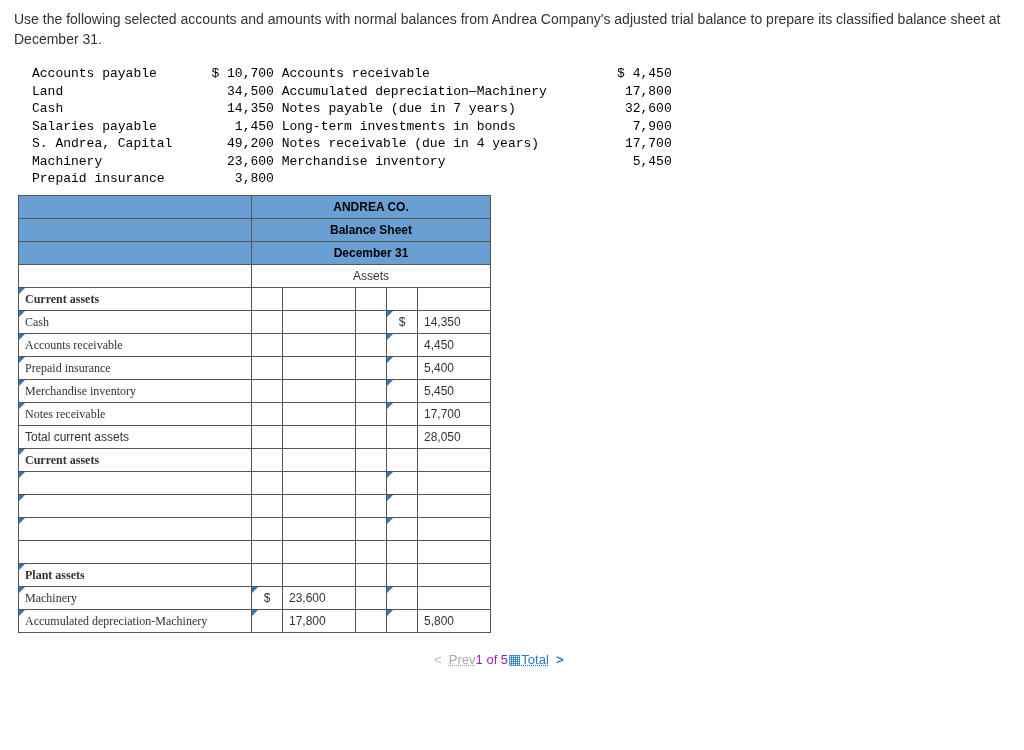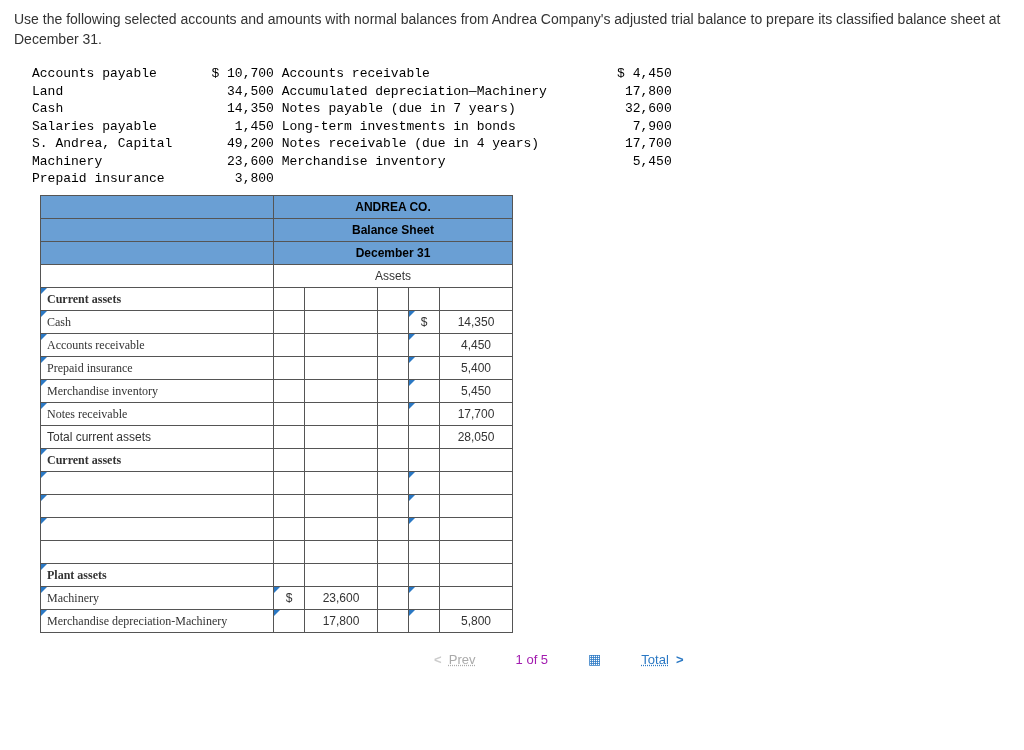--- a/index.html
+++ b/index.html
@@ -22,21 +22,21 @@
     font-family: "Courier New", Courier, monospace;
     font-size: 13px;
     color: #000;
     white-space: pre;
     margin-left: 18px;
     margin-bottom: 7px;
     line-height: 1.35;
   }
   table.sheet {
     border-collapse: collapse;
-    margin-left: 26px;
+    margin-left: 4px;
   }
   table.sheet td, table.sheet th {
     border: 1px solid #555;
     padding: 2px 6px;
     height: 18px;
     font-size: 12px;
     vertical-align: middle;
     background: #fff;
   }
   .header-blue {
@@ -47,21 +47,21 @@
   }
   .header-blue-left {
     background: #6a9fd4 !important;
     border-right: 1px solid #555;
   }
   .section-title {
     text-align: center;
     font-weight: normal;
   }
   .bold { font-weight: bold; }
-  .num { text-align: center; }
+  .num { text-align: left; }
   .cur { text-align: center; width: 18px; }
   .desc { width: 220px; position: relative; }
   .col-a { width: 18px; }
   .col-b { width: 60px; }
   .col-c { width: 18px; }
   .col-d { width: 18px; }
   .col-e { width: 60px; }
   .tick-l { position: relative; font-family: Liberation Serif, serif; }
   .tick-l::before {
     content: "";
@@ -77,21 +77,20 @@
     position: absolute;
     left: 0; top: 0;
     width: 0; height: 0;
     border-top: 6px solid #2a78c4;
     border-right: 6px solid transparent;
   }
   .pager {
     margin-top: 18px;
     display: flex;
     align-items: center;
-    gap: 40px;
     padding-left: 420px;
     font-size: 13px;
     text-align: right;
   }
   .pager .prev { color: #aaa; text-decoration: underline dotted; }
   .pager .page { color: #a21caf; }
   .pager .grid-icon { color: #2a78c4; font-size: 14px; }
   .pager .next { color: #2a78c4; text-decoration: underline dotted; }
   .pager .arrow { font-weight: bold; }
 </style>
@@ -233,21 +232,21 @@
   </tr>
   <tr>
     <td class="tick-l">Machinery</td>
     <td class="tick-r cur">$</td>
     <td class="num">23,600</td>
     <td></td>
         <td class="tick-r"></td>
         <td></td>
   </tr>
   <tr>
-    <td class="tick-l">Merchandise depreciation-Machinery</td>
+    <td class="tick-l">Accumulated depreciation-Machinery</td>
     <td class="tick-r"></td>
     <td class="num">17,800</td>
     <td></td>
         <td class="tick-r"></td>
     <td class="num">5,800</td>
   </tr>
 </tbody>
   </table>
 
 <div class="pager">

